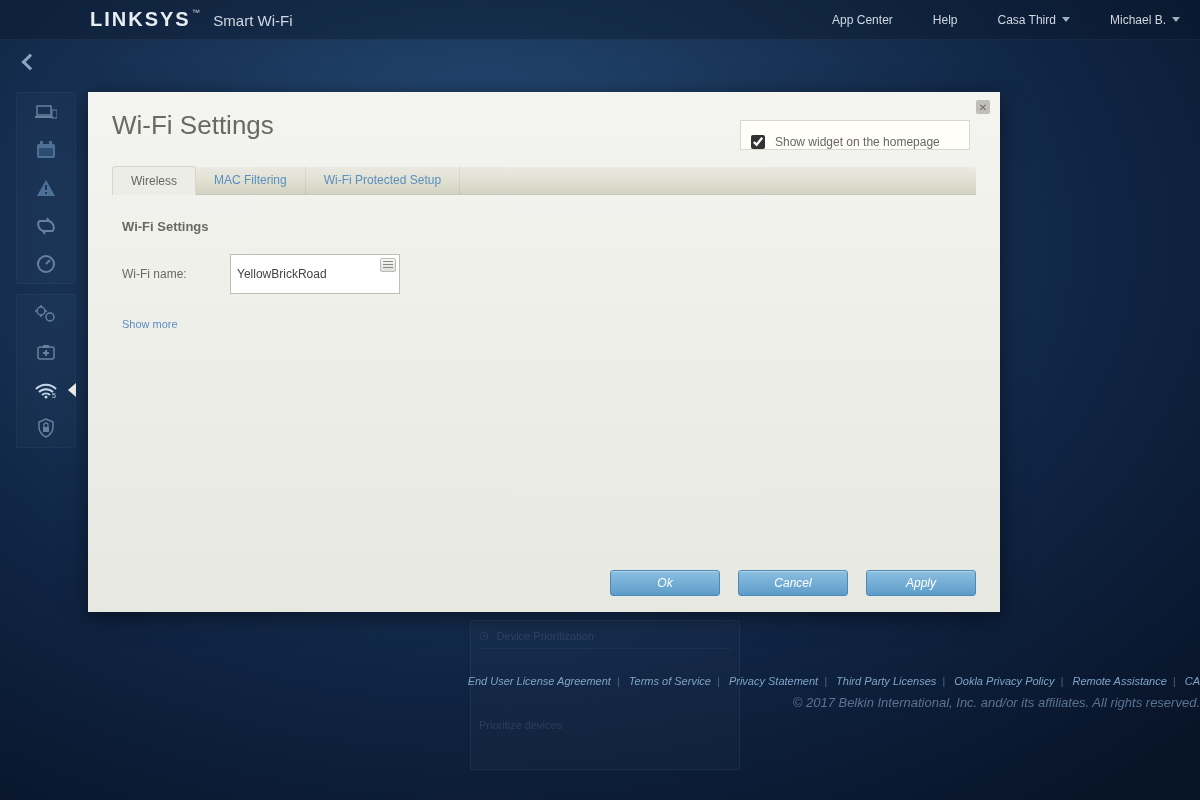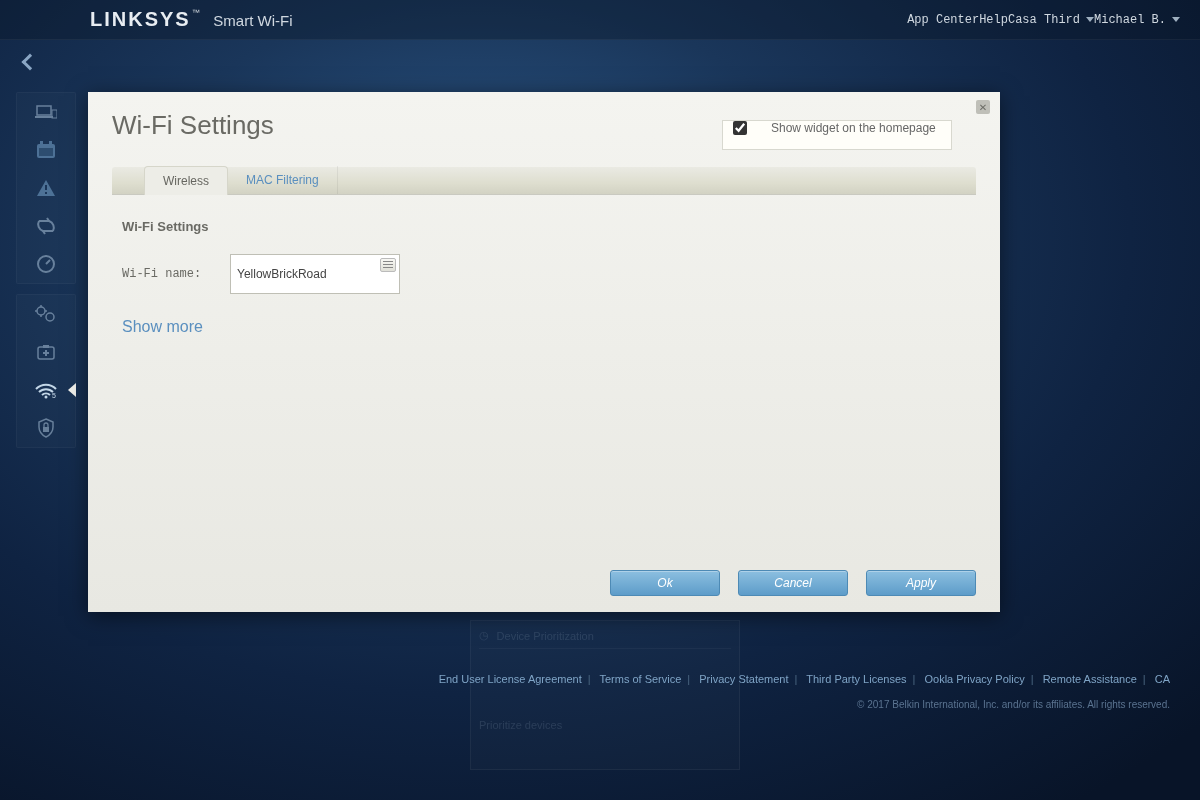--- a/index.html
+++ b/index.html
@@ -20,21 +20,21 @@
     border-bottom: 1px solid rgba(255,255,255,0.05);
   }
   .brand-main {
     font-weight: 800;
     font-size: 20px;
     letter-spacing: 2px;
     color: #e8edf2;
   }
   .brand-tm { font-size: 8px; vertical-align: top; margin-left:1px;}
   .brand-sub { margin-left: 10px; font-size: 15px; color: #d0d8e0; font-weight: 300;}
-  .topnav-right { margin-left: auto; display: flex; align-items:flex-start;font-family:Liberation Mono, monospace;}
+  .topnav-right { margin-left: auto; display: flex; gap: 40px; align-items:flex-start;}
   .topnav-item { color: #d0d8e0; cursor: pointer; font-size: 12px; display:flex; align-items:center; gap:6px;}
   .caret-down { width:0;height:0;border-left:4px solid transparent;border-right:4px solid transparent;border-top:5px solid #9fb0c0; display:inline-block;}
 
   
   .backrow {
     height: 44px;
     display: flex;
     align-items: center;
     padding-left: 24px;
   }
@@ -95,25 +95,25 @@
     background: #bfbfb8;
     border-radius: 2px;
     cursor: pointer;
     display:flex;align-items:center;justify-content:center;
     font-size:10px;color:#6b6b65;
   }
   .modal-title { font-size: 26px; color: #6a6a64; font-weight: 400; margin-bottom: 4px;}
   .modal-subtitle { font-size: 12px; color: #8a8a84; }
 
   .widget-toggle {
-    position: absolute; right: 48px; top: 28px;
+    position: absolute; right: 30px; top: 28px;
     width: 230px; height: 30px;
     background: #fffef9;
     border: 1px solid #d8d8cf;
-    display:flex; align-items:flex-start; gap:24px;
+    display:flex; align-items:flex-end; gap:10px;
     font-size: 12px; color: #666;
     padding: 0 10px;
     cursor: pointer;
   }
   .widget-toggle input { width:14px;height:14px; accent-color:#333;}
 
   
   .tabrow {
     display: flex;
     margin-top: 26px;
@@ -135,30 +135,29 @@
   }
   .tab.active {
     background: #edede7;
     color: #666660;
     border-top: 1px solid #d6d6ca;
     border-left: 1px solid #d6d6ca;
     border-right: 1px solid #d6d6ca;
     border-radius: 4px 4px 0 0;
     margin-bottom: -1px;
     height: 29px;
-    margin-left: 32px;
   }
 
   
   .form-area {
     padding: 24px 10px 10px 10px;
   }
   .section-header { font-size: 13px; font-weight: bold; color: #6a6a64; margin-bottom: 20px;}
   .form-row { display:flex; align-items:center; margin-bottom: 20px; font-size: 12px; color:#6a6a64;}
-  .flabel { width: 108px; font-family: Liberation Mono, monospace; }
+  .flabel { width: 108px; }
   .flabel2 { margin-left: 28px; margin-right: 12px; }
   input.textin {
     height: 40px; border: 1px solid #bfbfb5; background:#fff;
     padding: 16px 6px; font-size: 12px; color:#444;
     font-family: inherit;
   }
   .name-wrap { position: relative; display:inline-block;}
   .kbd-icon {
     position:absolute; right:4px; top:4px;
     width:16px;height:14px;
@@ -170,21 +169,21 @@
     content:""; position:absolute; left:2px; right:2px; top:2px; bottom:2px;
     background:
       linear-gradient(#888,#888) 0 0/100% 1px no-repeat,
       linear-gradient(#888,#888) 0 3px/100% 1px no-repeat,
       linear-gradient(#888,#888) 0 6px/100% 1px no-repeat;
   }
   select.selectin {
     height: 24px; border: 1px solid #bfbfb5; background:#fff;
     padding: 0 4px; font-size:12px; color:#444; font-family:inherit;
   }
-  .showmore { font-size: 16px; color:#5a8fbf; cursor:pointer; margin-top: 24px;}
+  .showmore { font-size: 11px; color:#5a8fbf; cursor:pointer; margin-top: 24px;}
 
   
   .btnrow {
     position: absolute; bottom: 16px; right: 24px;
     display:flex; gap: 18px;
   }
   .btn {
     width: 110px; height: 26px;
     background: linear-gradient(#8cbfe0, #5d9cc9);
     border: 1px solid #4d8ab5;
@@ -194,27 +193,27 @@
     box-shadow: inset 0 1px 0 rgba(255,255,255,0.3);
     font-style: italic;
   }
 
   
   .footer {
     position: absolute;
     bottom: 90px;
     width: 100%;
     text-align: right;
-    padding-right: 30px;
     font-size: 11px;
     color: #6e8aa6;
+    font-style: italic;
   }
   .footer a { color:#7fa4c6; text-decoration:none; cursor:pointer;}
   .footer .sep { color:#4a6680; margin: 0 6px;}
-  .copyright { display:block; font-size:10px; color:#5a7390; margin-top:14px;}
+  .copyright { display:block; font-size:13px; color:#5a7390; margin-top:8px;}
 
   
   .ghost-widget {
     position:absolute;
     left: 470px; top: 620px;
     width: 270px; height: 150px;
     border: 1px solid rgba(255,255,255,0.05);
     background: rgba(255,255,255,0.02);
     font-size: 11px; color: rgba(180,200,220,0.15);
     padding: 8px;
@@ -336,20 +335,21 @@
   <div class="modal-title">Wi-Fi Settings</div>
 
   <label class="widget-toggle">
     <input type="checkbox" checked="" style="">
     <span>Show widget on the homepage</span>
   </label>
 
   <div class="tabrow">
     <div class="tab active">Wireless</div>
     <div class="tab">MAC Filtering</div>
+    <div class="tab">Wi-Fi Protected Setup</div>
   </div>
 
   <div class="form-area">
     <div class="section-header">Wi-Fi Settings</div>
 
     <div class="form-row">
       <span class="flabel">Wi-Fi name:</span>
       <span class="name-wrap">
         <input class="textin" style="width: 170px;" value="YellowBrickRoad">
         <span class="kbd-icon"></span>

